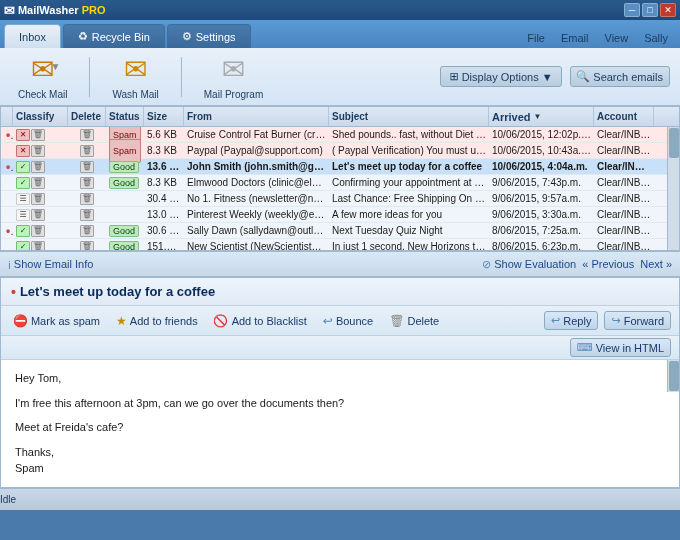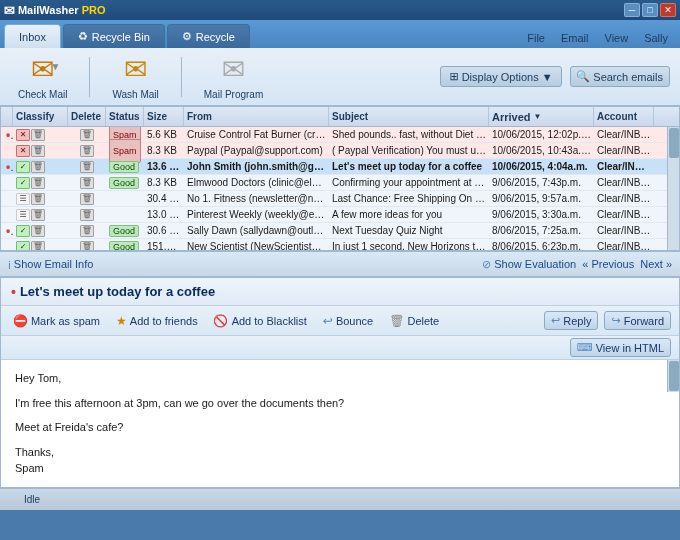--- a/index.html
+++ b/index.html
@@ -282,21 +282,21 @@
       margin: 0;
       overflow: hidden;
     }
 
     
     .status-bar {
       background: linear-gradient(to bottom, #c8d8e8, #b8c8d8);
       height: 22px;
       display: flex;
       align-items: center;
-      padding: 0 24px;
+      padding: 0 0;
       border-top: 1px solid #a0b8d0;
       gap: 10px;
     }
     .status-text { font-size: 10px; color: #1a3a5c; }
     .status-right { margin-left: auto; font-size: 10px; color: #1a3a5c; }
 
     
     .v-scrollbar {
       width: 12px;
       background: #d0dce8;
@@ -341,21 +341,21 @@
 <div class="tab-bar">
   <div class="tab active">
     <span>Inbox</span>
   </div>
   <div class="tab inactive">
     <span>♻</span>
     <span>Recycle Bin</span>
   </div>
   <div class="tab inactive">
     <span>⚙</span>
-    <span>Recycle</span>
+    <span>Settings</span>
   </div>
   <div class="tab-spacer"></div>
 
   <div style="display:flex; align-items:center; padding-bottom:2px;margin-top:40px;">
     <div class="menu-item">File</div>
     <div class="menu-item">Email</div>
     <div class="menu-item">View</div>
     <div class="menu-item">Sally</div>
   </div>
 </div>

